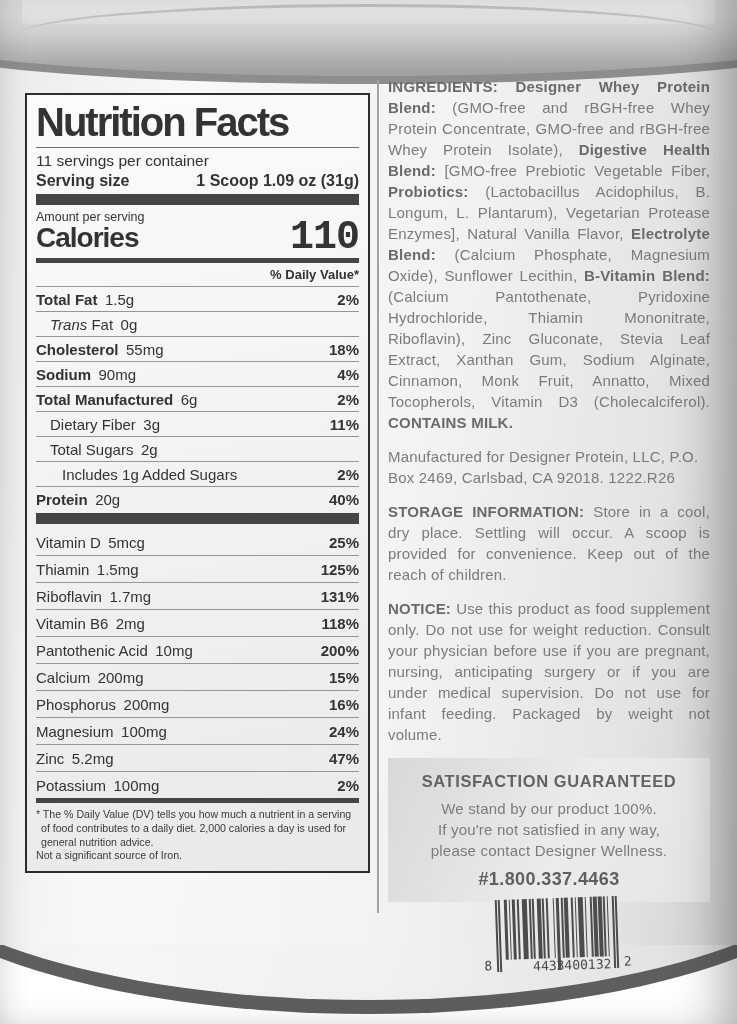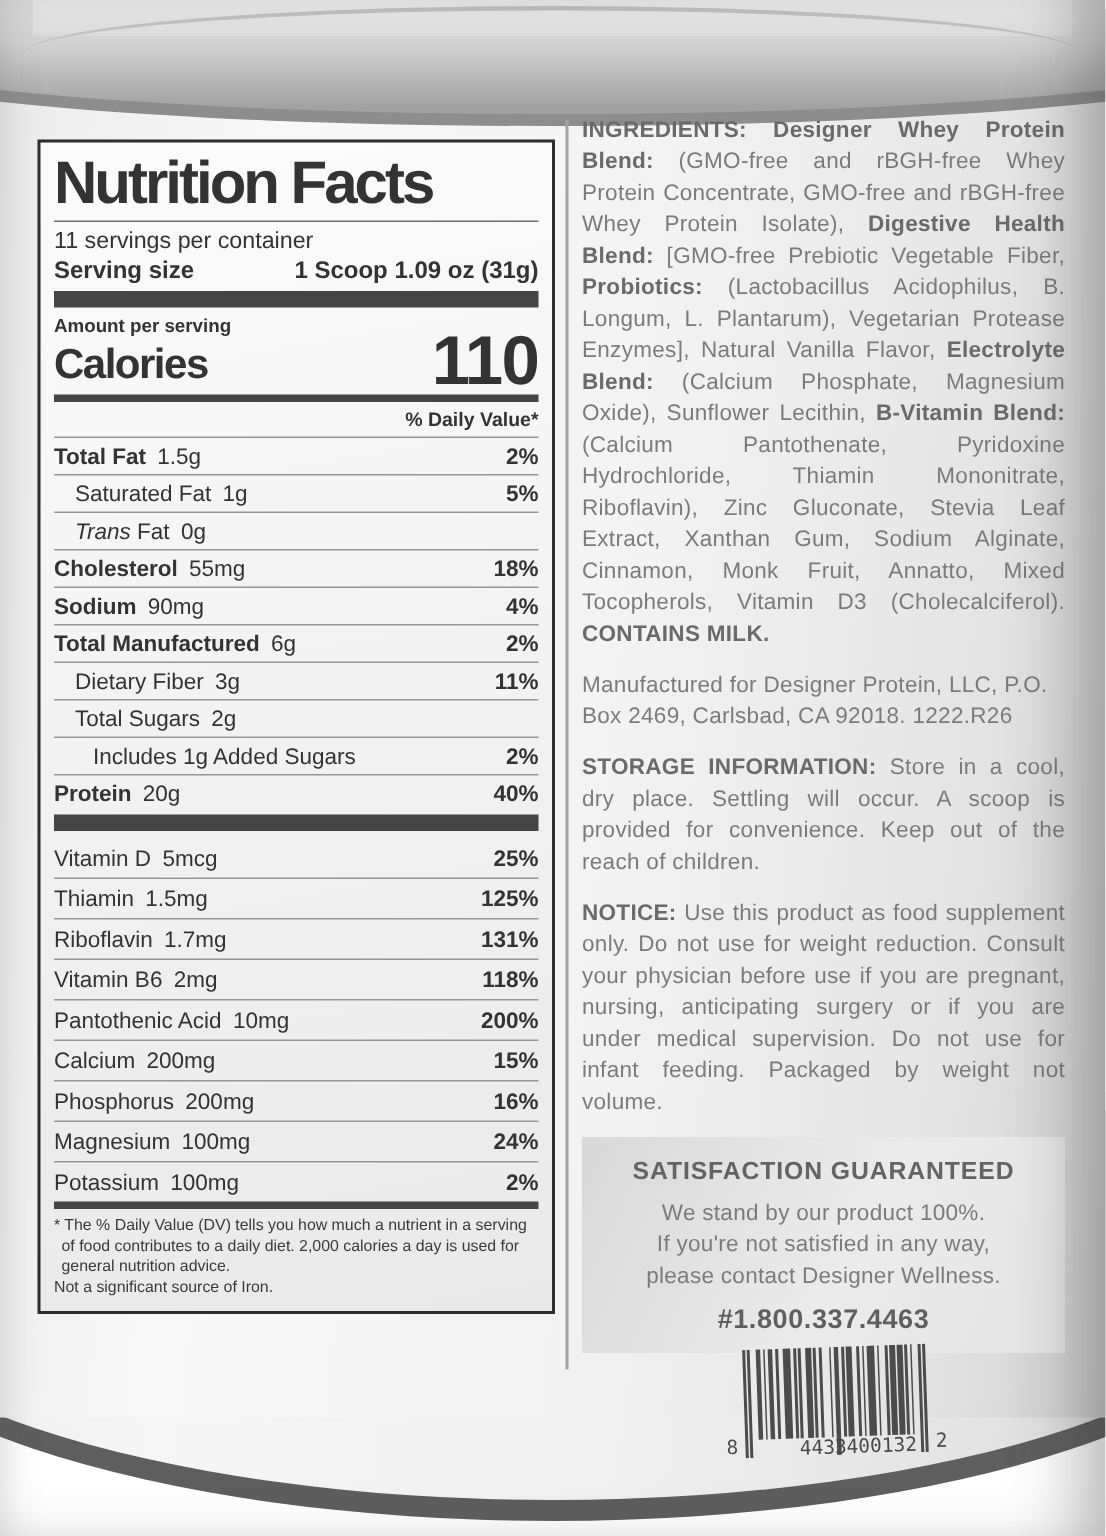--- a/index.html
+++ b/index.html
@@ -28,24 +28,24 @@
 
   
   .panel{position:absolute;left:25px;top:93px;width:345px;z-index:10;box-sizing:border-box;
          border:2px solid #2d2d2d;background:linear-gradient(170deg,#fbfbfb,#e9e9e9);
          padding:6px 9px 8px;color:#333;}
   .nf-title{font-size:40px;font-weight:700;letter-spacing:-2px;line-height:1.05;color:#333;}
   .rule{height:1px;background:#6f6f6f;margin:4px 0 3px;}
   .servings{font-size:15.5px;padding:1px 0;}
   .srow{display:flex;justify-content:space-between;font-weight:700;font-size:16px;margin:1px 0 4px;}
   .bar-thick{height:11px;background:#454545;margin:2px 0 5px;}
-  .aps{font-size:12.5px;font-weight:700;}
+  .aps{font-size:12.5px;font-weight:400;}
   .cal-row{display:flex;justify-content:space-between;align-items:flex-end;margin:-2px 0 4px;gap:24px;}
   .cal-label{font-size:28px;font-weight:700;letter-spacing:-1px;}
-  .cal-val{font-size:46px;font-weight:700;line-height:.8;letter-spacing:-1px;}
+  .cal-val{font-size:40px;font-weight:700;line-height:.8;letter-spacing:-1px;font-family:Liberation Mono, monospace;}
   .bar-med{height:5px;background:#454545;}
   .dv-head{text-align:right;font-size:13px;font-weight:700;padding:4px 0;}
   .nrow{display:flex;justify-content:space-between;align-items:baseline;
         font-size:15px;padding:4px 0 3px;border-top:1px solid #969696;}
   .vrows .nrow{padding:5px 0 4px;}
   .vrows .nrow:first-child{border-top:none;}
   .nlab .b{font-weight:700;}
   .nlab .it{font-style:italic;}
   .ndv{font-weight:700;}
   .ind1{padding-left:14px;}
@@ -106,24 +106,20 @@
       <span class="cal-val">110</span>
     </div>
     <div class="bar-med"></div>
     <div class="dv-head">% Daily Value*</div>
     <div id="main-rows">
         <div class="nrow">
           <span class="nlab"><span class="b">Total Fat</span> 1.5g</span>
           <span class="ndv">2%</span>
         </div>
         <div class="nrow">
-          <span class="nlab ind1"><span>Saturated Fat</span> 1g</span>
-          <span class="ndv">5%</span>
-        </div>
-        <div class="nrow">
           <span class="nlab ind1"><span><span class="it">Trans </span>Fat</span> 0g</span>
           <span class="ndv"></span>
         </div>
         <div class="nrow">
           <span class="nlab"><span class="b">Cholesterol</span> 55mg</span>
           <span class="ndv">18%</span>
         </div>
         <div class="nrow">
           <span class="nlab"><span class="b">Sodium</span> 90mg</span>
           <span class="ndv">4%</span>
@@ -175,20 +171,24 @@
           <span class="nlab"><span>Calcium</span> 200mg</span>
           <span class="ndv">15%</span>
         </div>
         <div class="nrow">
           <span class="nlab"><span>Phosphorus</span> 200mg</span>
           <span class="ndv">16%</span>
         </div>
         <div class="nrow">
           <span class="nlab"><span>Magnesium</span> 100mg</span>
           <span class="ndv">24%</span>
+        </div>
+        <div class="nrow">
+          <span class="nlab"><span>Zinc</span> 5.2mg</span>
+          <span class="ndv">47%</span>
         </div>
         <div class="nrow">
           <span class="nlab"><span>Potassium</span> 100mg</span>
           <span class="ndv">2%</span>
         </div>
       </div>
     <div class="bar-med"></div>
     <div class="footnote">
       <div class="fn1">* The % Daily Value (DV) tells you how much a nutrient in a serving of food contributes to a daily diet. 2,000 calories a day is used for general nutrition advice.</div>
       <div>Not a significant source of Iron.</div>

